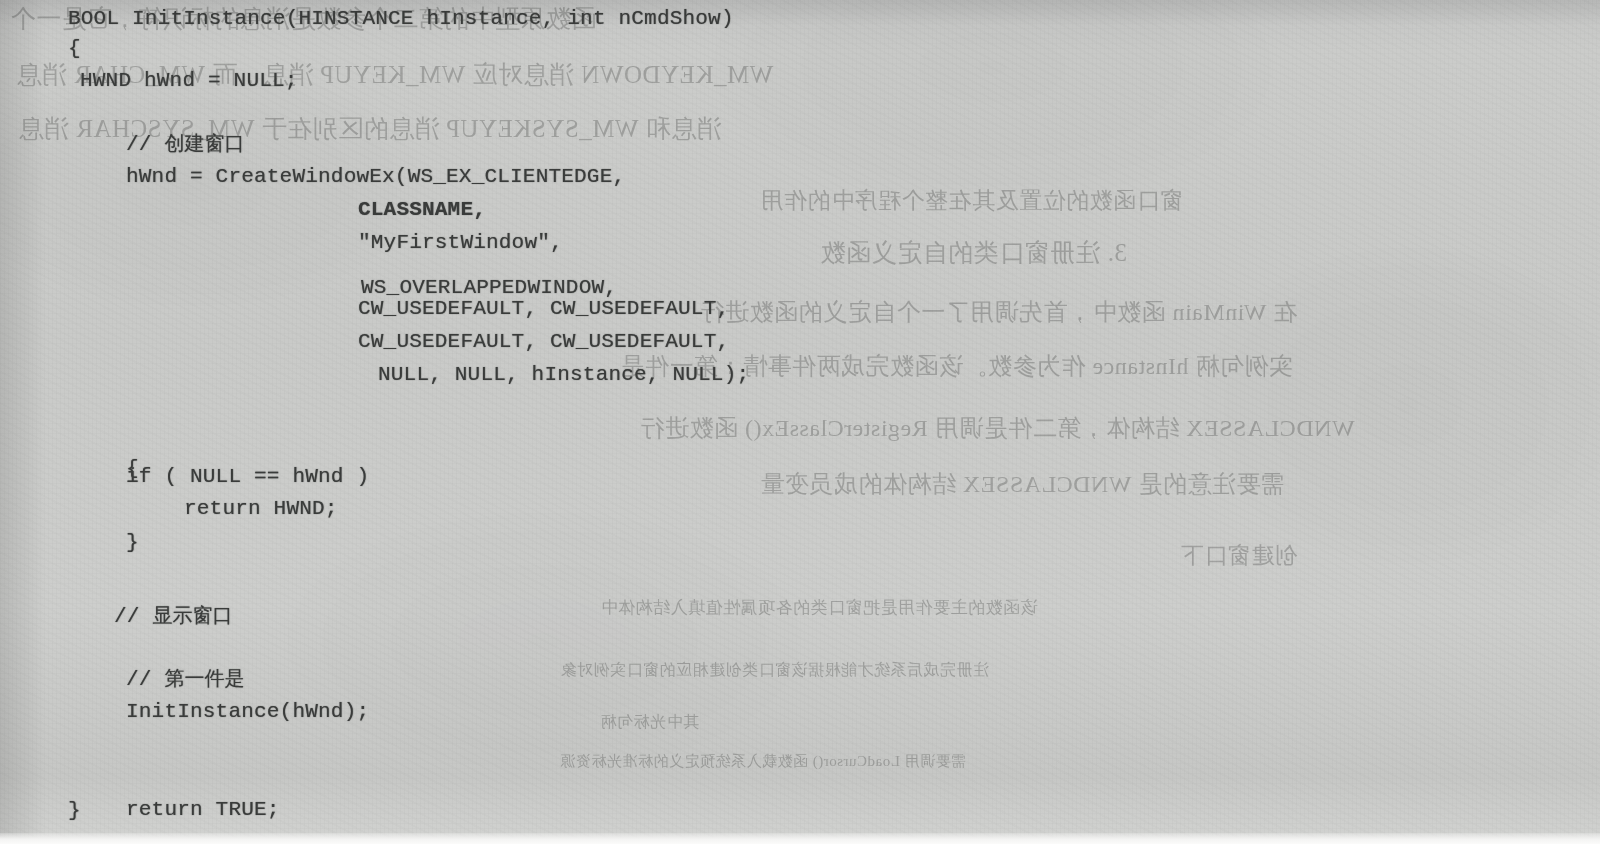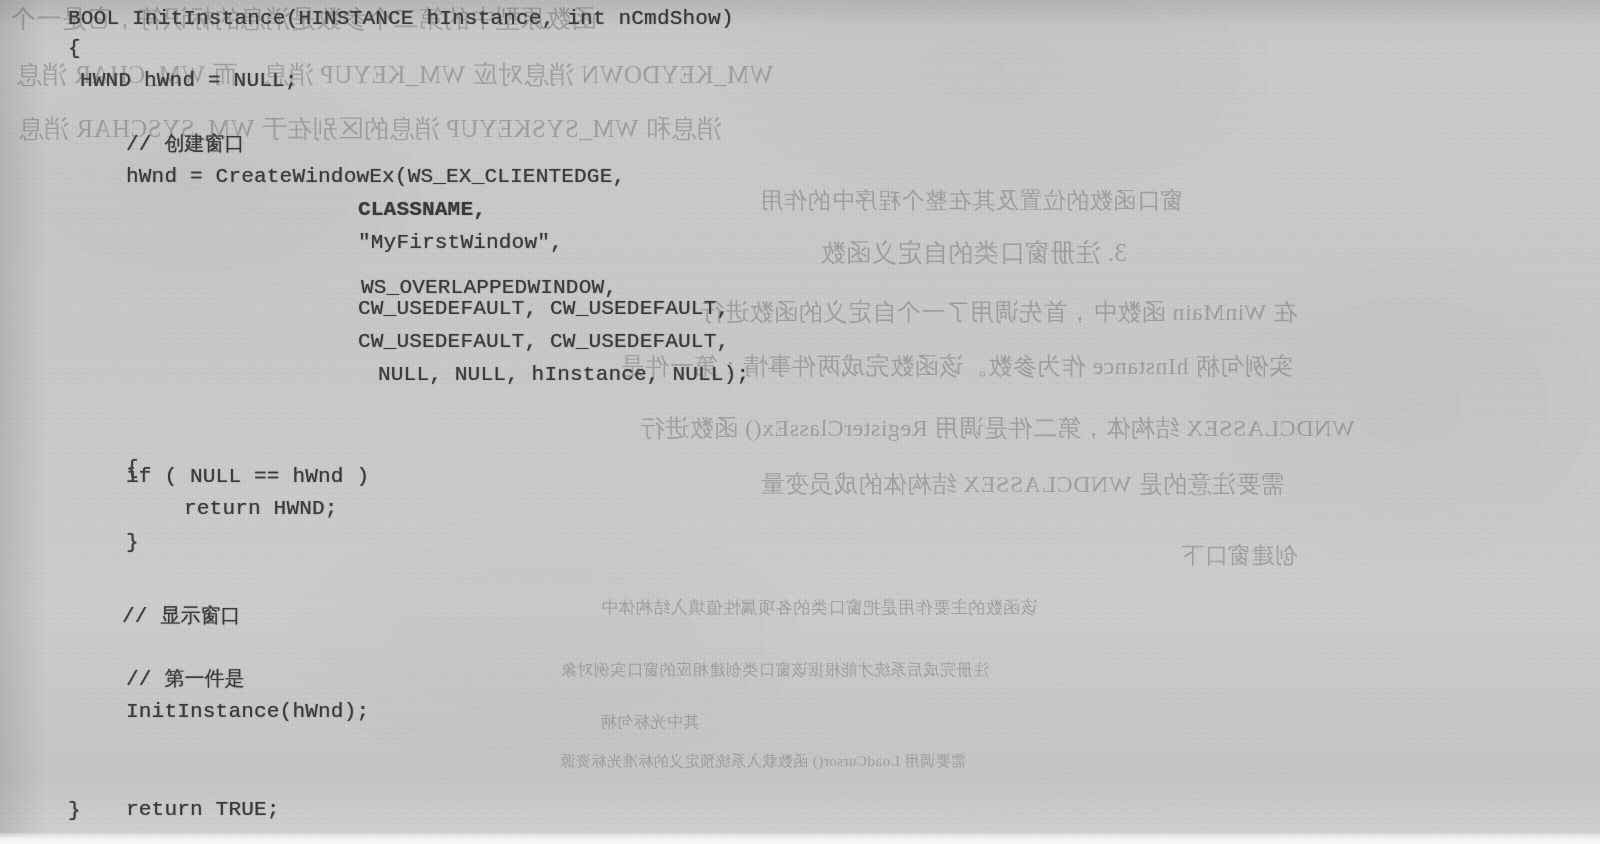--- a/index.html
+++ b/index.html
@@ -148,21 +148,21 @@
       <div class="code-line" style="left: 358px; top: 199px; font-weight: bold;">CLASSNAME,</div>
       <div class="code-line" style="left: 358px; top: 232px;">"MyFirstWindow",</div>
       <div class="code-line" style="left: 361px; top: 265px; margin-top: 12px;">WS_OVERLAPPEDWINDOW,</div>
       <div class="code-line" style="left: 358px; top: 298px;">CW_USEDEFAULT, CW_USEDEFAULT,</div>
       <div class="code-line" style="left: 358px; top: 331px;">CW_USEDEFAULT, CW_USEDEFAULT,</div>
       <div class="code-line" style="left: 346px; top: 364px; margin-left: 32px;">NULL, NULL, hInstance, NULL);</div>
       <div class="code-line" style="left: 126px; top: 427px; margin-top: 39px;">if ( NULL == hWnd )</div>
       <div class="code-line" style="left: 126px; top: 458px;">{</div>
       <div class="code-line" style="left: 184px; top: 498px;">return HWND;</div>
       <div class="code-line" style="left: 126px; top: 532px;">}</div>
-      <div class="code-line" style="left: 122px; top: 605px;">// <span class="cn">显示窗口</span></div>
+      <div class="code-line" style="left: 114px; top: 605px;">// <span class="cn">显示窗口</span></div>
       <div class="code-line" style="left: 126px; top: 668px;">// <span class="cn">第一件是</span></div>
       <div class="code-line" style="left: 126px; top: 701px;">InitInstance(hWnd);</div>
       <div class="code-line" style="left: 126px; top: 799px;">return TRUE;</div>
       <div class="code-line" style="left: 68px; top: 800px;">}</div>
     </div>
 
   <div id="paper-grain"></div>
   <div id="left-shadow"></div>
   <div id="top-shadow"></div>
   <div id="bottom-white"></div>

